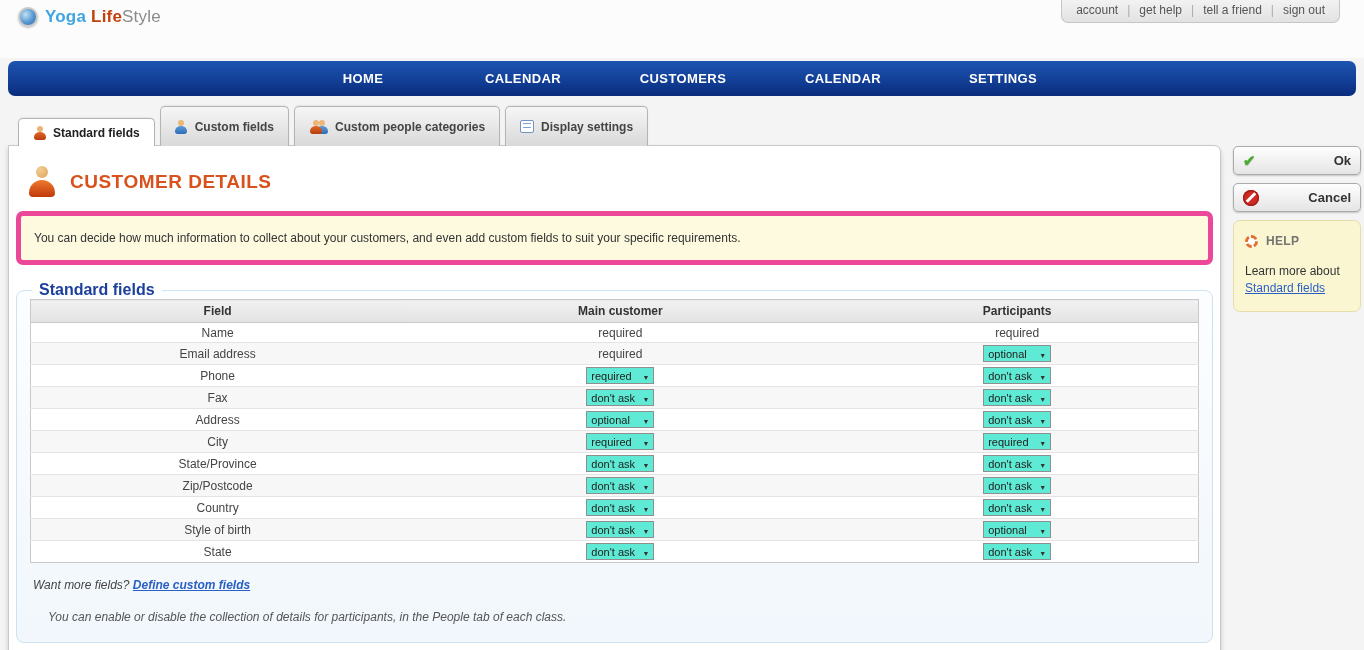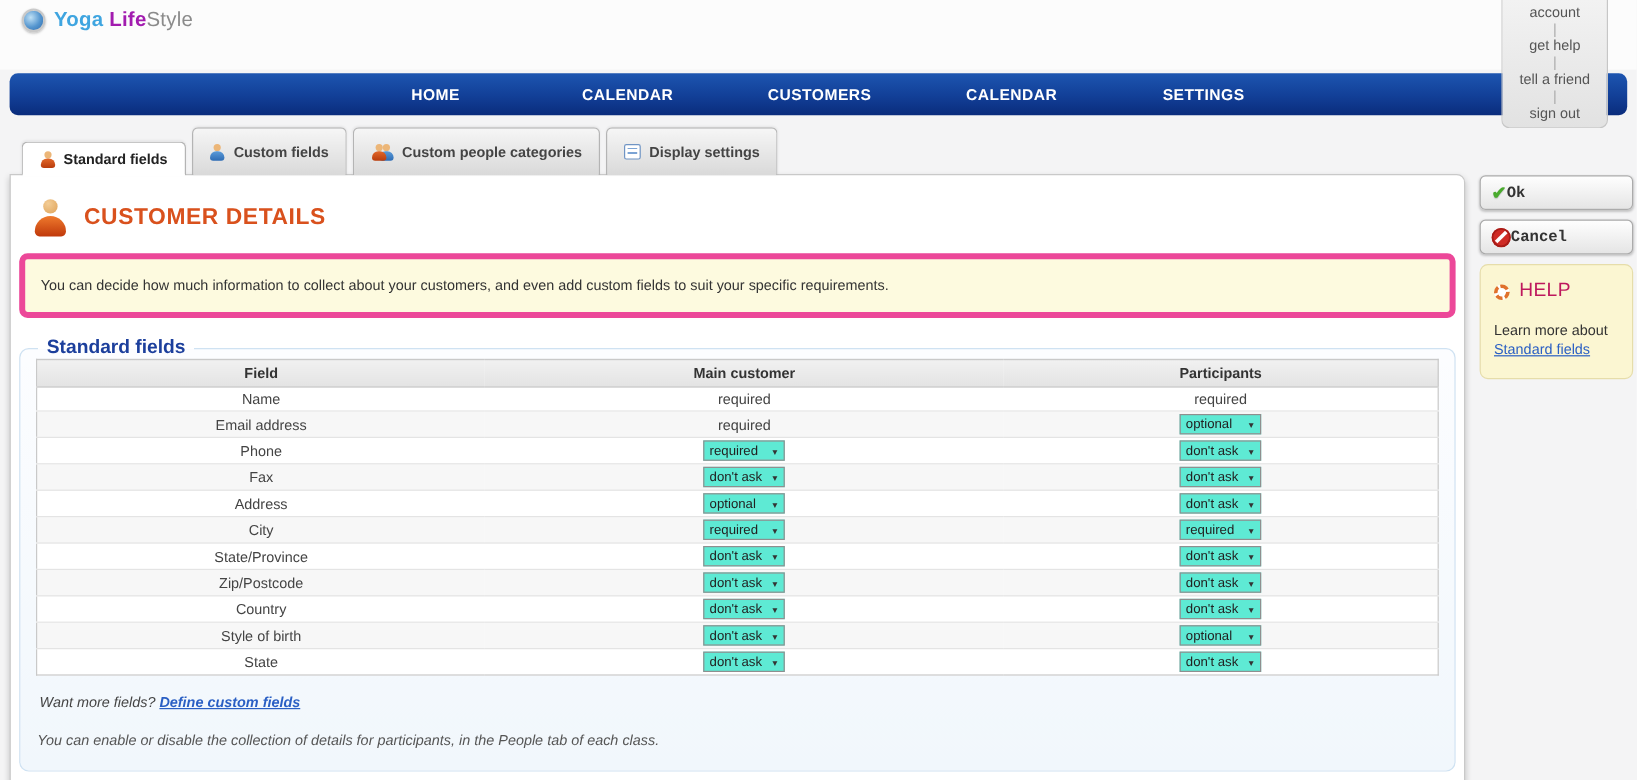--- a/index.html
+++ b/index.html
@@ -12,29 +12,29 @@
   
   .top-header { height:58px; background:#fcfcfc; position:relative; }
   .logo { position:absolute; left:18px; top:7px; display:flex; align-items:center; gap:7px; }
   .logo-icon {
     width:20px; height:20px; border-radius:50%;
     background:radial-gradient(circle at 35% 35%, #bfe0f5, #5596cf 55%, #2f6cae);
     border:2px solid #c9c9c9; box-shadow:0 1px 2px rgba(0,0,0,.25);
   }
   .logo-text { font-size:17px; font-weight:bold; letter-spacing:.2px; }
   .logo-yoga { color:#3fa5e0; }
-  .logo-life { color:#a21caf; }
+  .logo-life { color:#c2410c; }
   .logo-style { color:#8b8b8b; font-weight:normal; }
   .account-box {
     position:absolute; right:24px; top:0;
     background:linear-gradient(#f2f2f2,#e2e2e2);
     border:1px solid #c6c6c6; border-top:none;
     border-radius:0 0 7px 7px;
     padding:3px 14px 5px;
-    display:flex; align-items:center;flex-direction:column;
+    display:flex; align-items:center;
   }
   .account-link { font-size:12px; color:#555; text-decoration:none; cursor:pointer; }
   .account-sep { color:#aaa; margin:0 9px; font-size:12px; }
   
   .nav-bar {
     margin:3px 8px 0; height:35px; border-radius:7px;
     background:linear-gradient(#1d55b0 0%, #123f97 55%, #0a2c7c 100%);
     display:flex; align-items:center; padding-left:275px;
   }
   .nav-item {
@@ -105,43 +105,43 @@
   }
   table.fields tr.alt td { background:#f7f7f7; }
   .select-box {
     display:inline-flex; align-items:center; justify-content:space-between;
     width:68px; height:17px; border:1px solid #8f8f8f; background:#5eead4;
     font-size:11px; color:#222; padding:0 4px; cursor:pointer; vertical-align:middle;
   }
   .select-arrow::before { content:"▼"; font-size:7px; color:#333; }
   .more-fields { font-style:italic; font-size:12px; color:#444; margin:15px 0 0 3px; }
   .more-fields a { color:#2a5fc4; font-weight:bold; cursor:pointer; text-decoration:underline; }
-  .participants-note { font-style:italic; font-size:12px; color:#555; margin:18px 0 4px 1px; }
+  .participants-note { font-style:italic; font-size:12px; color:#555; margin:18px 0 4px 18px; }
   
   .sidebar { width:128px; margin-left:12px; flex:none; }
   .btn {
     display:flex; align-items:center; width:100%; height:29px;
     border:1px solid #ababab; border-radius:5px;
     background:linear-gradient(#fefefe,#e5e5e5);
     box-shadow:0 1px 2px rgba(0,0,0,.2);
     font-weight:bold; font-size:13px; color:#333;
     margin-bottom:8px; padding:0 9px; cursor:pointer;
   }
-  .btn .btn-label { flex:1; text-align:left;font-family:Liberation Mono, monospace; }
+  .btn .btn-label { flex:1; text-align:right; }
   .check-icon { color:#4aab2e; font-size:15px; font-weight:bold; text-shadow:0 1px 1px rgba(0,0,0,.2); }
   .check-icon::before { content:"✔"; }
   .no-icon { width:16px; height:16px; border-radius:50%; background:#cf2b25; position:relative; flex:none; box-shadow:inset 0 0 0 1.5px #a81c17; }
   .no-icon::before { content:""; position:absolute; left:2px; top:6.5px; width:12px; height:3px; background:#fff; transform:rotate(-45deg); }
   .help-box {
     margin-top:6px; background:#fbf6d2; border:1px solid #e6ddaa; border-radius:7px;
     padding:13px 11px 15px;
   }
   .help-title-row { display:flex; align-items:center; gap:8px; }
   .lifebuoy-icon { width:13px; height:13px; border-radius:50%; border:3.5px dashed #e0712c; background:#fff; flex:none; }
-  .help-title { font-weight:normal; font-size:16px; color:#be185d; letter-spacing:.3px; }
+  .help-title { font-weight:bold; font-size:12px; color:#737373; letter-spacing:.3px; }
   .help-text { margin-top:16px; font-size:12px; color:#333; line-height:1.2; }
   .help-link { display:inline-block; margin-top:1px; font-size:12px; color:#2a5fc4; text-decoration:underline; cursor:pointer; }
 </style>
 </head>
 <body>
 
 <div class="top-header">
   <div class="logo">
     <span class="logo-icon"></span>
     <span class="logo-text"><span class="logo-yoga">Yoga</span> <span class="logo-life">Life</span><span class="logo-style">Style</span></span>

